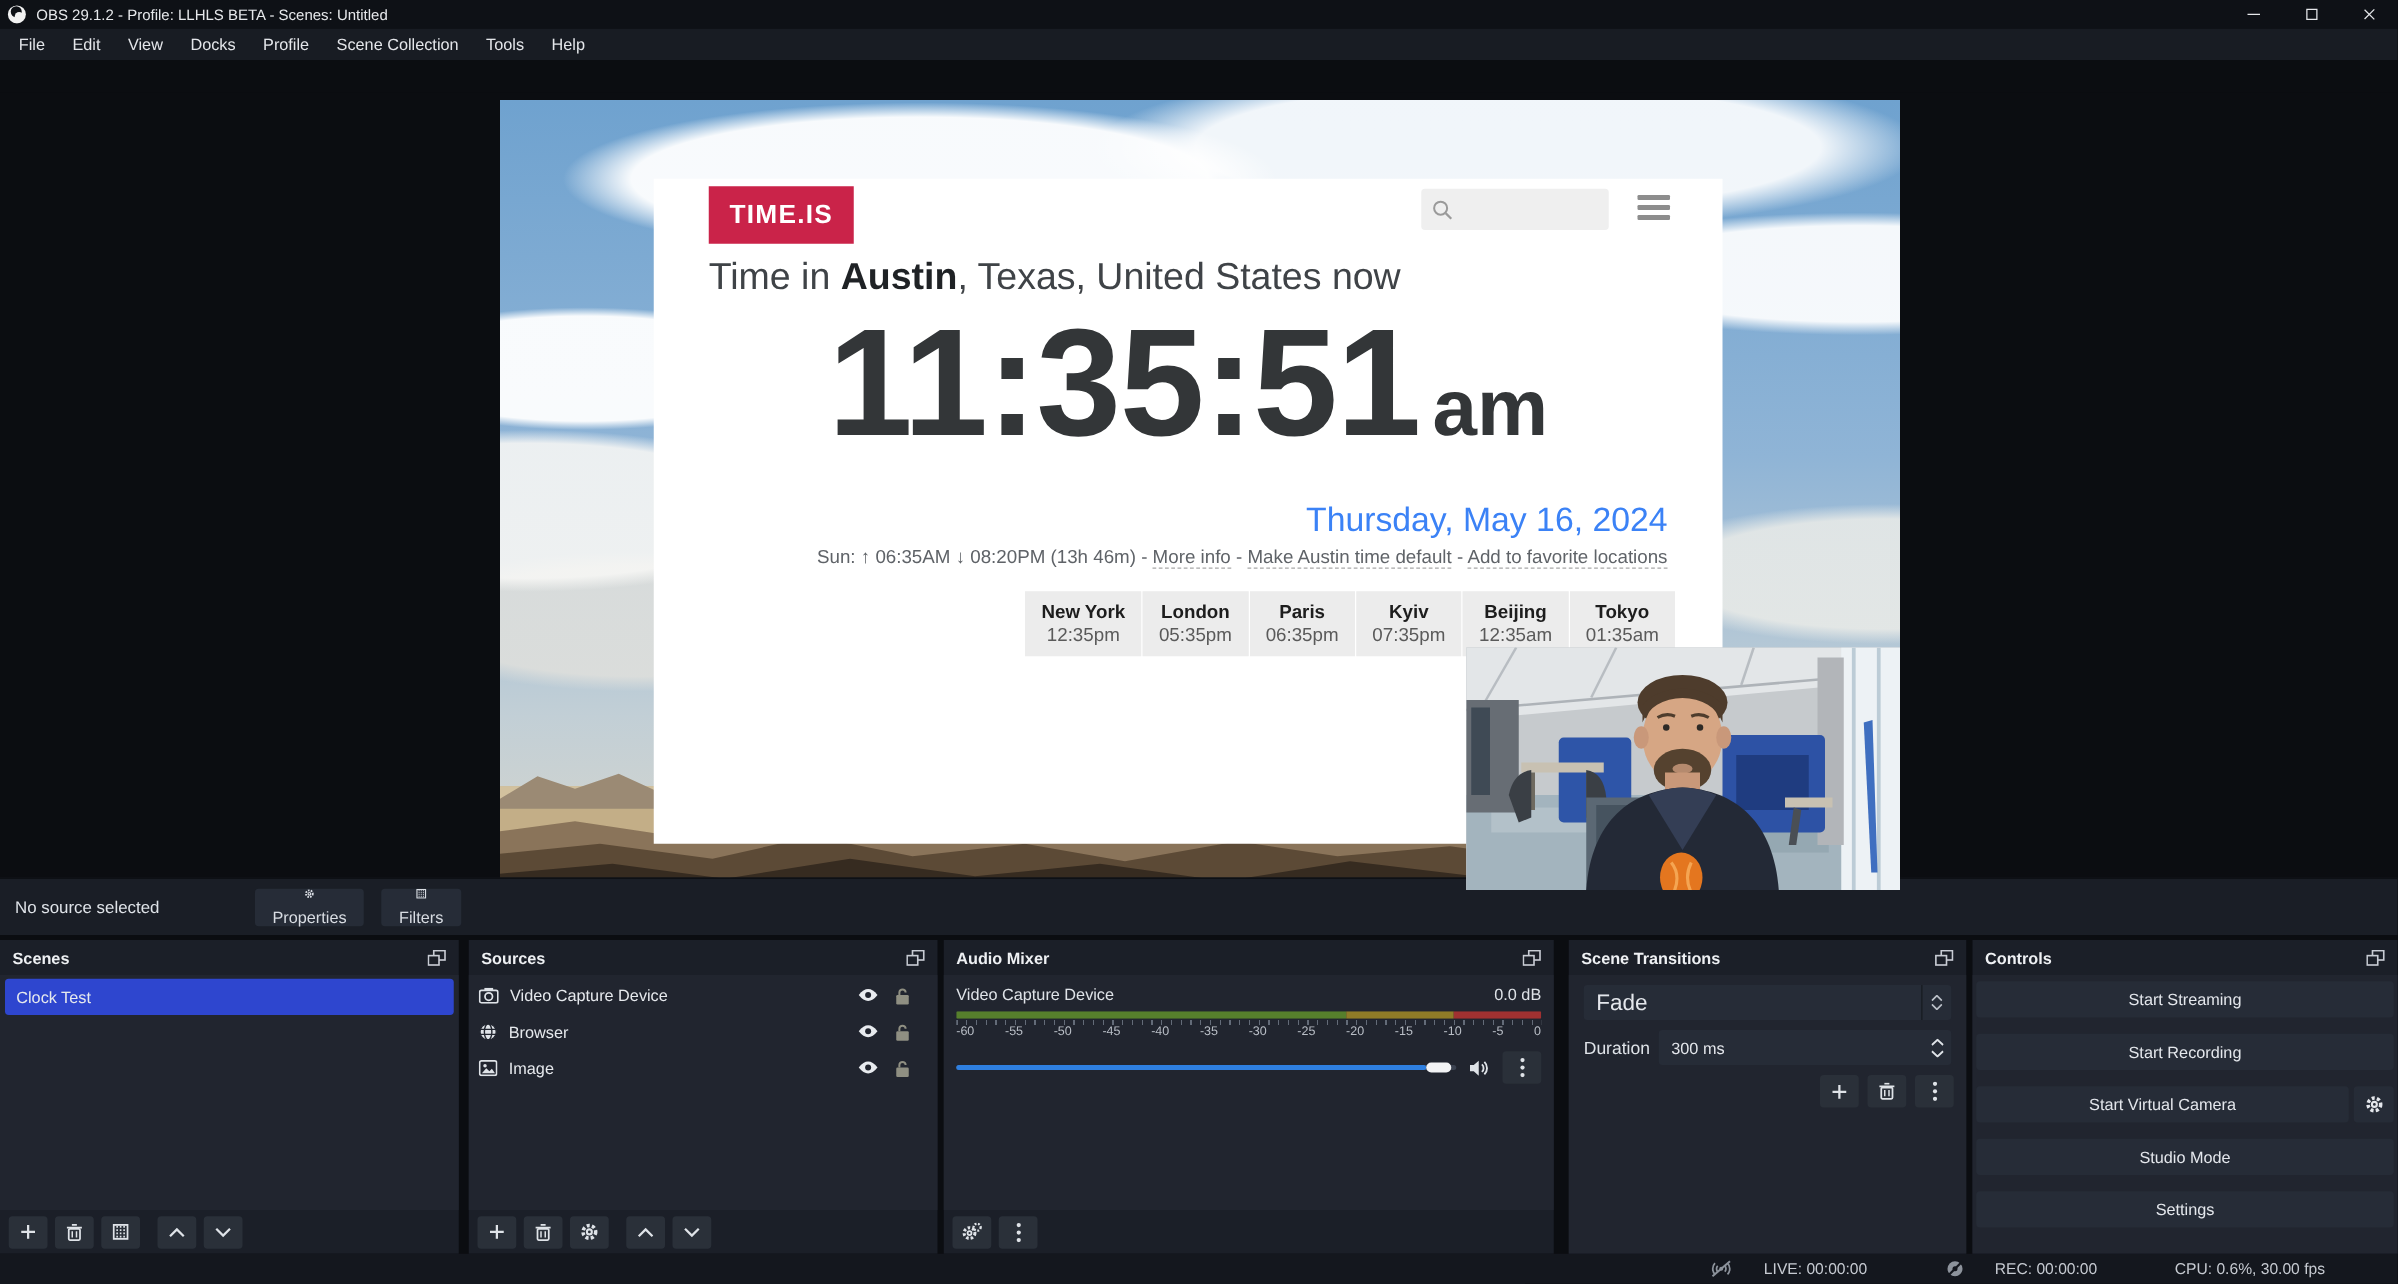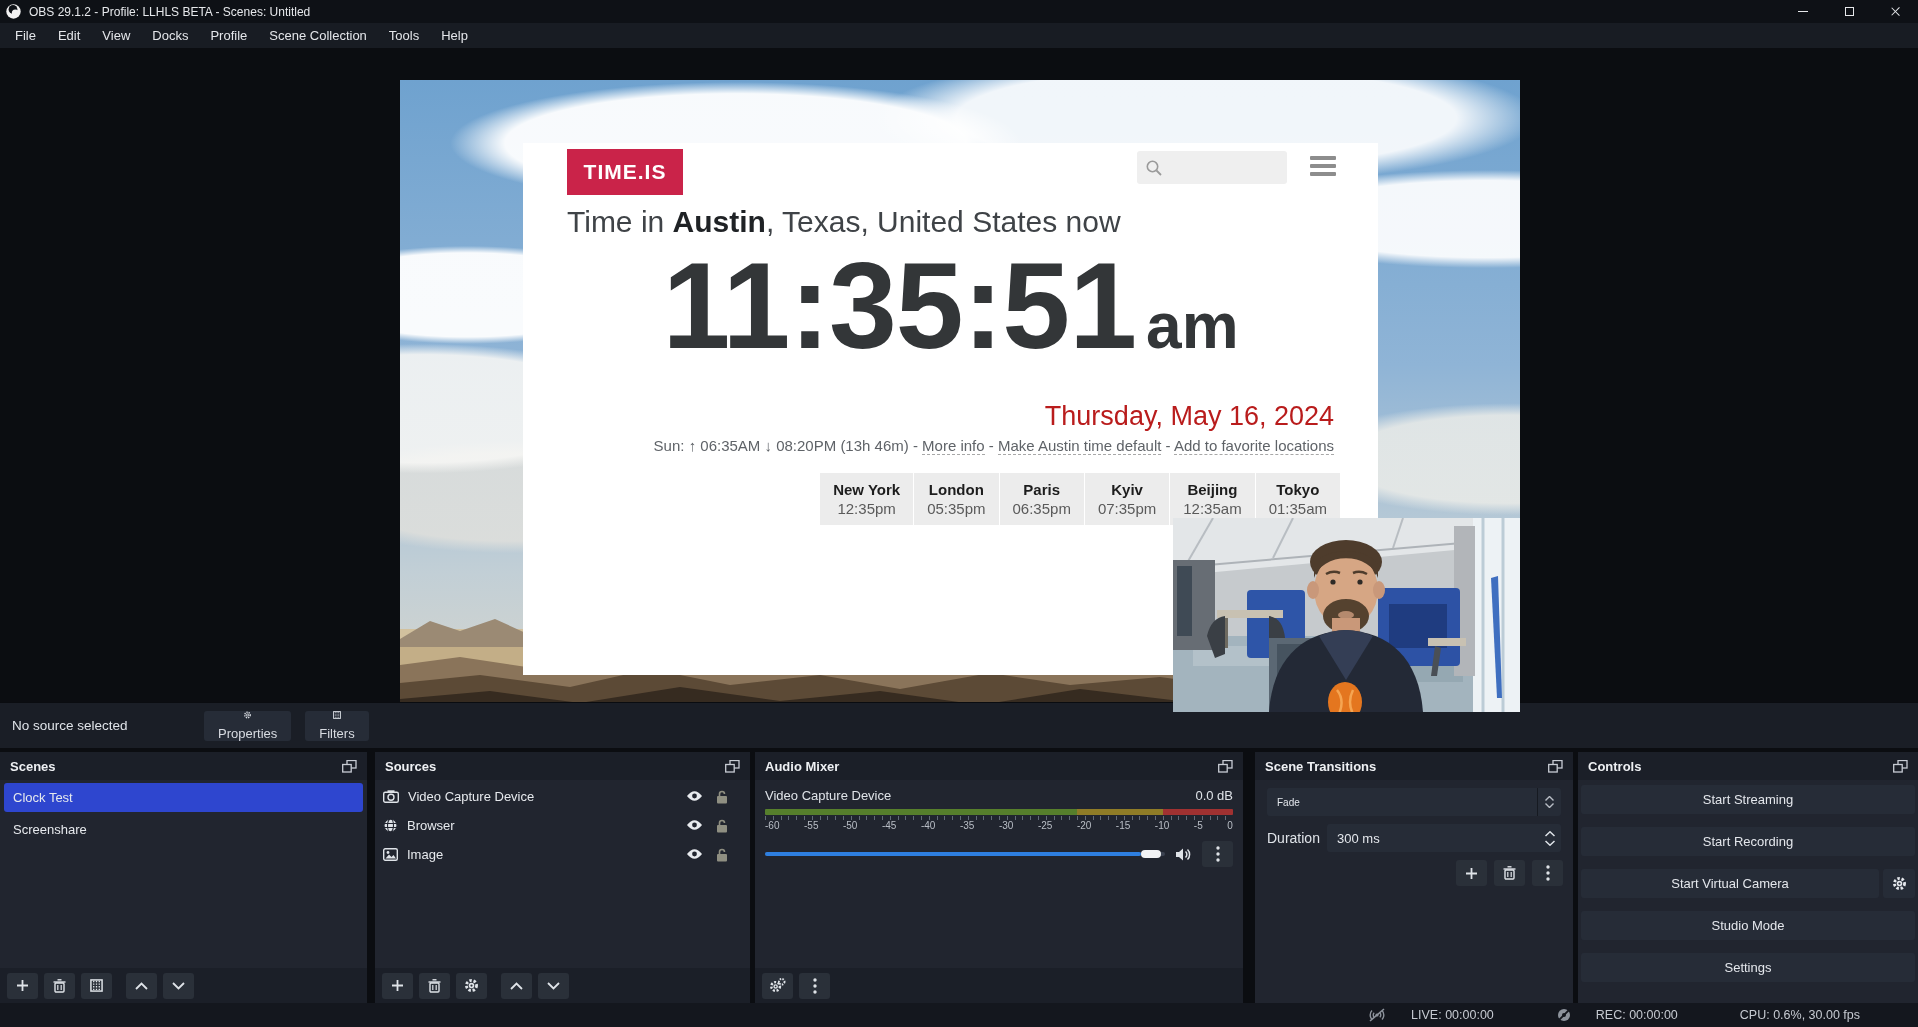--- a/index.html
+++ b/index.html
@@ -48,21 +48,21 @@
   .ti-search { position:absolute; left:614px; top:8px; width:150px; height:33px; background:#efefef;
     border-radius:3px; display:flex; align-items:center; padding-left:8px; }
   .ti-burger { position:absolute; left:787px; top:13px; width:26px; height:20px;
     display:flex; flex-direction:column; justify-content:space-between; cursor:pointer; }
   .ti-burger div { height:4px; background:#8d8d8d; border-radius:1px; }
   .ti-heading { position:absolute; left:44px; top:62px; font-size:30px; color:#3f4347; }
   .ti-heading b { color:#1f2225; font-weight:800; }
   .ti-clock { position:absolute; left:0; top:96px; width:100%; text-align:center; color:#333638; white-space:nowrap; }
   .ti-time { font-size:122px; font-weight:800; letter-spacing:-1px; line-height:1.1; }
   .ti-ampm { font-size:64px; font-weight:800; margin-left:10px; }
-  .ti-date { position:absolute; right:44px; top:258px; font-size:27px; color:#b91c1c; }
+  .ti-date { position:absolute; right:44px; top:258px; font-size:27px; color:#3b82f6; }
   .ti-sun { position:absolute; right:44px; top:294px; font-size:15px; color:#5f6368; white-space:nowrap; }
   .ti-sun a { color:#5f6368; text-decoration:none; border-bottom:1px dashed #a8a8a8; cursor:pointer; }
   .ti-cities { position:absolute; right:38px; top:330px; display:flex; gap:1px; }
   .ti-city { background:#ececec; padding:7px 13px; text-align:center; }
   .ti-city .cname { font-size:15px; font-weight:700; color:#1d1d1d; line-height:1.3; }
   .ti-city .ctime { font-size:15px; color:#5a5a5a; line-height:1.2; }
 
   .webcam { position:absolute; right:0; bottom:0; width:347px; height:194px; z-index:3; background:#c9cdd1; }
 
   
@@ -112,21 +112,21 @@
     background:repeating-linear-gradient(to right,#636b78 0 1px,transparent 1px 7.8px); }
   .meter-labels { margin:0 10px; display:flex; justify-content:space-between; }
   .meter-labels span { font-size:10px; color:#b9bec6; }
   .vol-row { display:flex; align-items:center; margin:10px 10px 0 10px; gap:10px; }
   .vol-track { flex:1; height:4px; background:#3b4250; border-radius:2px; position:relative; }
   .vol-fill { position:absolute; left:0; top:0; height:4px; width:94%; background:#2e7fe0; border-radius:2px; }
   .vol-handle { position:absolute; left:94%; top:-2px; width:20px; height:8px; background:#f2f3f5; border-radius:4px; cursor:pointer; }
 
   
   .combo { position:absolute; left:12px; right:12px; top:8px; height:28px; background:#262c37;
-    border-radius:3px; display:flex; align-items:center; font-size:10px; color:#e4e7ec; cursor:pointer; }
+    border-radius:3px; display:flex; align-items:center; font-size:18px; color:#e4e7ec; cursor:pointer; }
   .combo .val { padding-left:10px; flex:1; }
   .combo .arrows { width:24px; height:100%; border-left:1px solid #161a21; display:flex; flex-direction:column;
     align-items:center; justify-content:center; gap:2px; }
   .dur-row { position:absolute; left:12px; right:12px; top:44px; height:28px; display:flex; align-items:center; }
   .dur-label { font-size:14px; color:#dfe3e8; width:60px; }
   .spin { flex:1; height:28px; background:#262c37; border-radius:3px; display:flex; align-items:center;
     font-size:13px; color:#e4e7ec; }
   .spin .val { padding-left:10px; flex:1; }
   .spin .arrows { width:22px; display:flex; flex-direction:column; align-items:center; gap:3px; cursor:pointer; }
   .trans-btns { position:absolute; right:10px; top:80px; display:flex; gap:7px; }
@@ -329,21 +329,20 @@
         <span class="dock-title">Scenes</span>
         <span class="dock-pop">
             <svg width="15" height="13" viewBox="0 0 15 13">
               <rect x="5" y="0.5" width="9" height="7.5" fill="none" stroke="#c8ccd4" stroke-width="1.3"></rect>
               <rect x="0.7" y="4.5" width="8.5" height="7.5" fill="#1b1f28" stroke="#c8ccd4" stroke-width="1.3"></rect>
             </svg>
           </span>
       </div>
       <div class="dock-body">
         <div class="scene-item selected">Clock Test</div>
-        <div class="scene-item">Screenshare</div>
       </div>
       <div class="dock-foot">
         <button class="sq-btn">
             <svg width="13" height="13" viewBox="0 0 13 13">
               <path d="M6.5,1 V12 M1,6.5 H12" stroke="#dfe3e8" stroke-width="1.8"></path>
             </svg>
           </button>
         <button class="sq-btn">
             <svg width="13" height="14" viewBox="0 0 13 14">
               <rect x="2" y="4" width="9" height="9" rx="1" fill="none" stroke="#dfe3e8" stroke-width="1.4"></rect>

